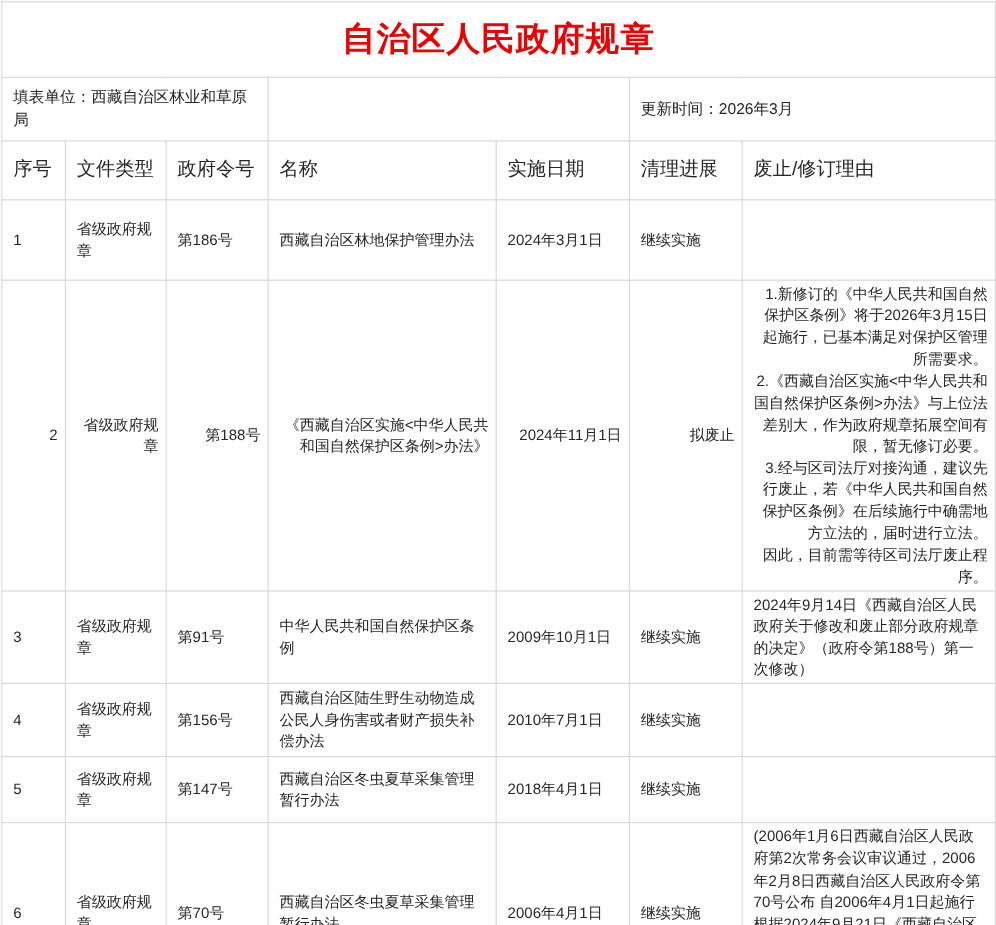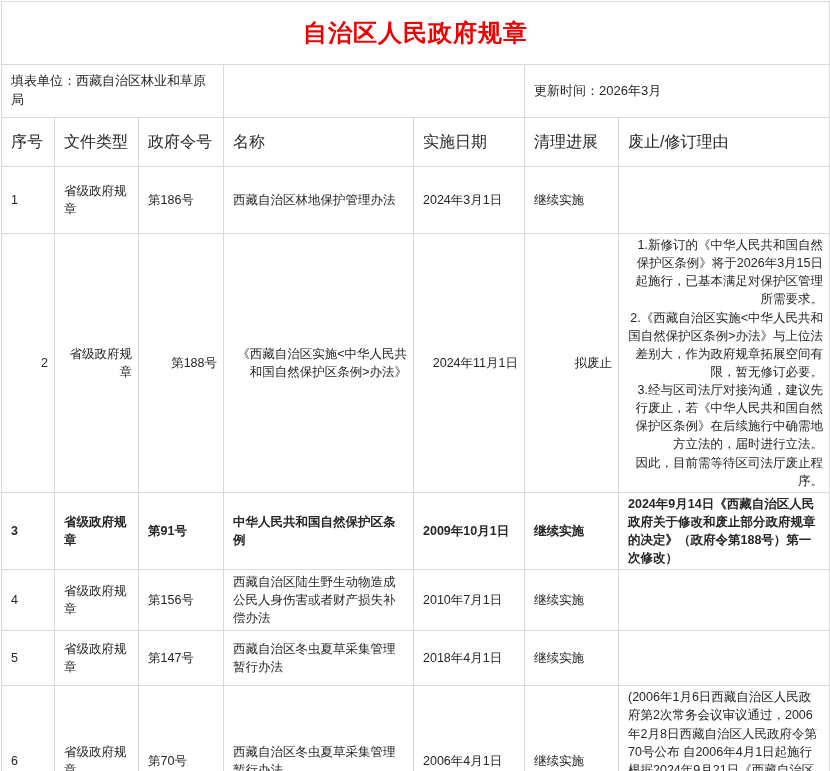--- a/index.html
+++ b/index.html
@@ -36,35 +36,35 @@
     line-height: 1.45;
   }
   
   tr.title-row td {
     height: 62px;
     text-align: center;
     vertical-align: middle;
     padding: 0;
   }
   .title-text {
-    font-size: 24px;
+    font-size: 28px;
     font-weight: bold;
     color: #ee0000;
     letter-spacing: 1px;
   }
   
   tr.meta-row td { height: 48px; font-size: 13px; }
   td.meta-left  { padding-left: 24px; }
   td.meta-right { padding-left: 38px; margin-top: 44px; }
   
   tr.head-row th { height: 44px; font-size: 16px; }
   
   tr.r1 td { height: 62px; }
   tr.r2 td { height: 244px; text-align: right; }
-  tr.r3 td { height: 56px; font-weight: bold; }
+  tr.r3 td { height: 56px; }
   tr.r4 td { height: 56px; }
   tr.r5 td { height: 50px; }
   tr.r6 td { height: 121px; }
   td.c-name { padding-left: 13px; padding-right: 8px; }
   td.c-reason {
     padding: 6px 8px 6px 8px;
     white-space: pre-line;
     line-height: 17.6px;
     font-size: 12px;
   }

